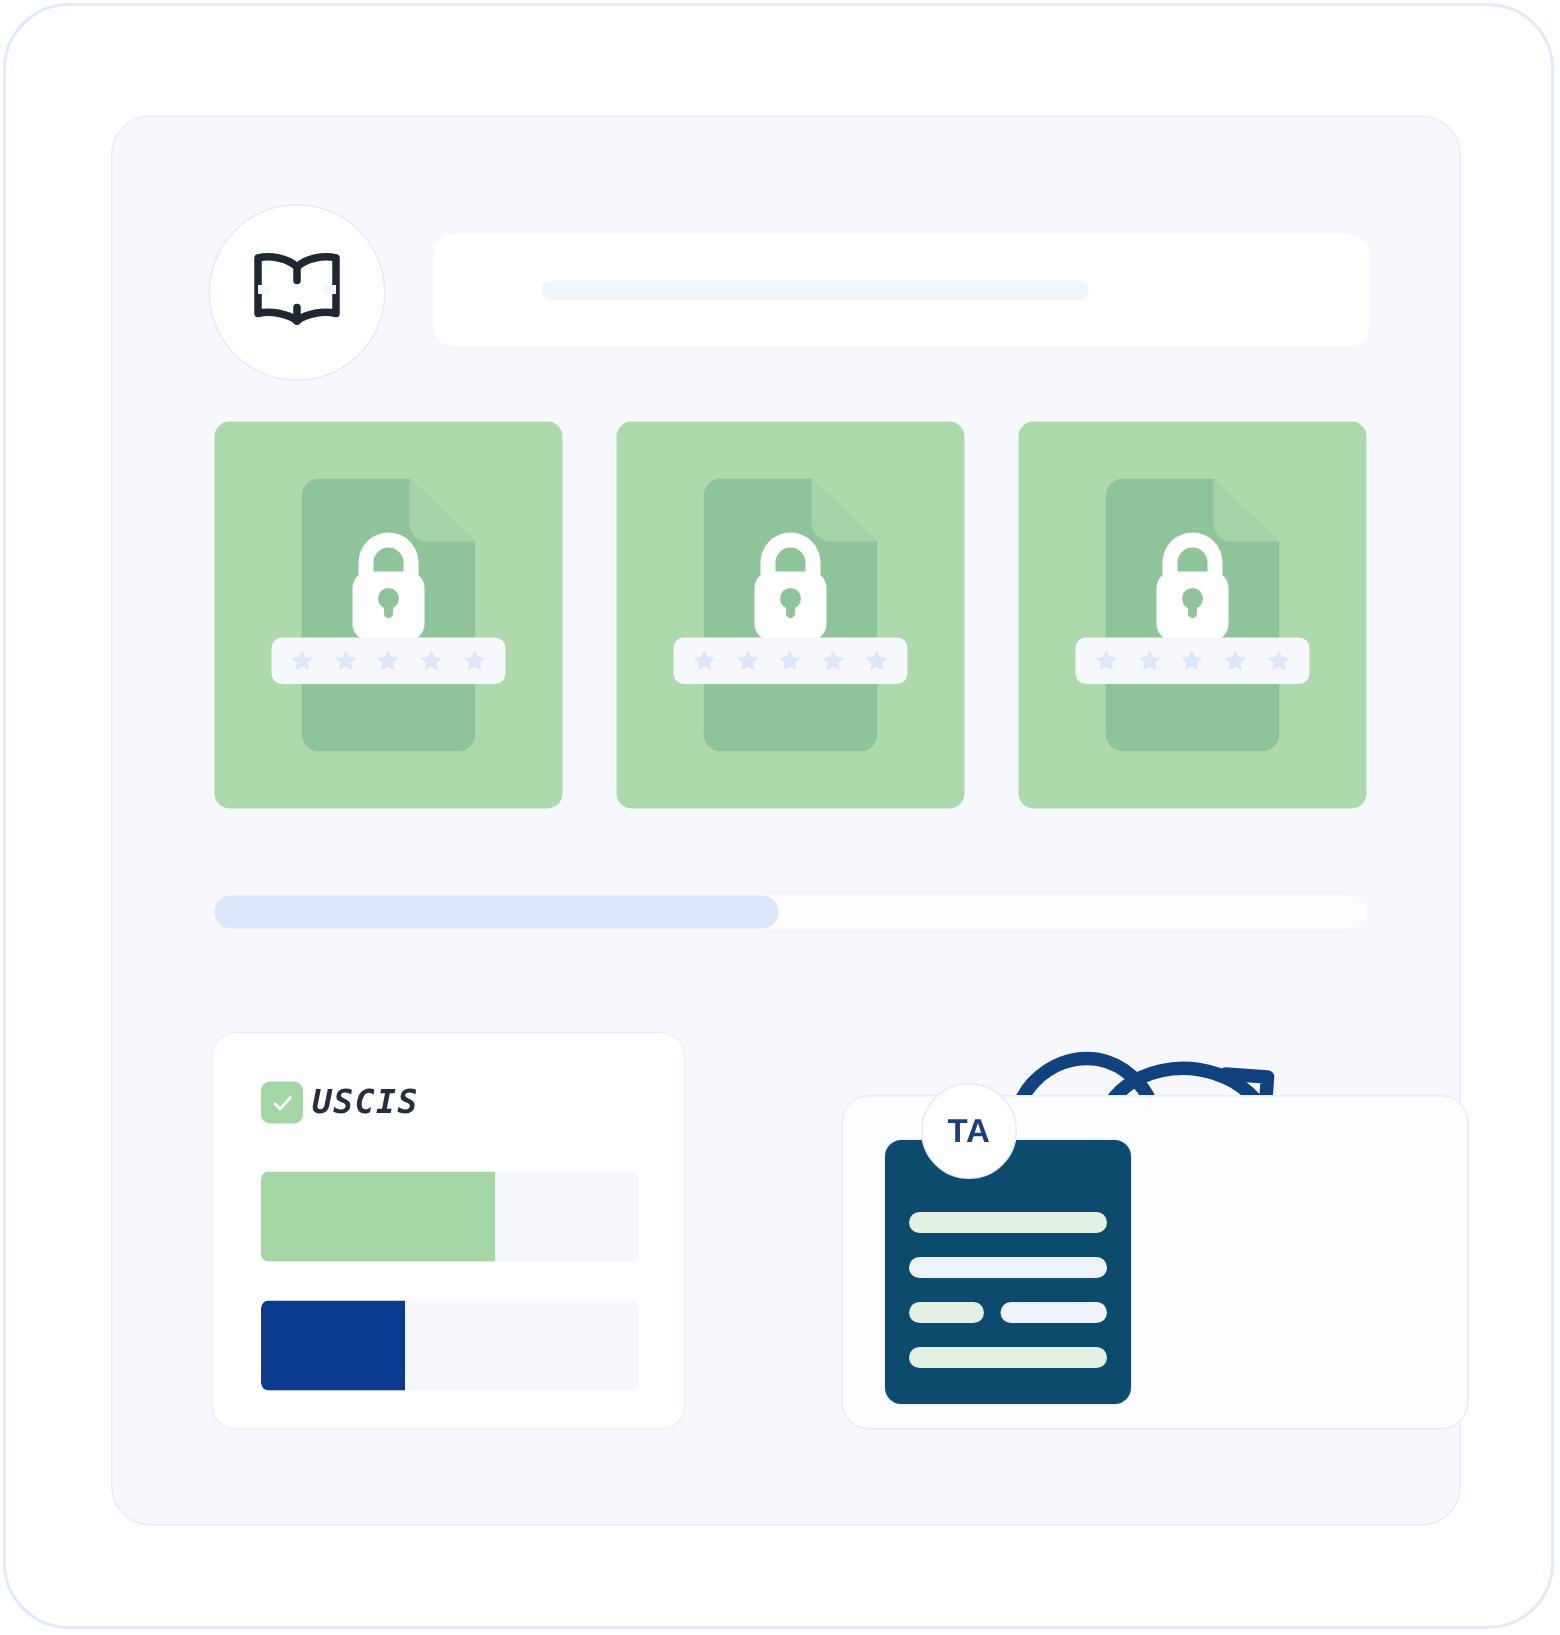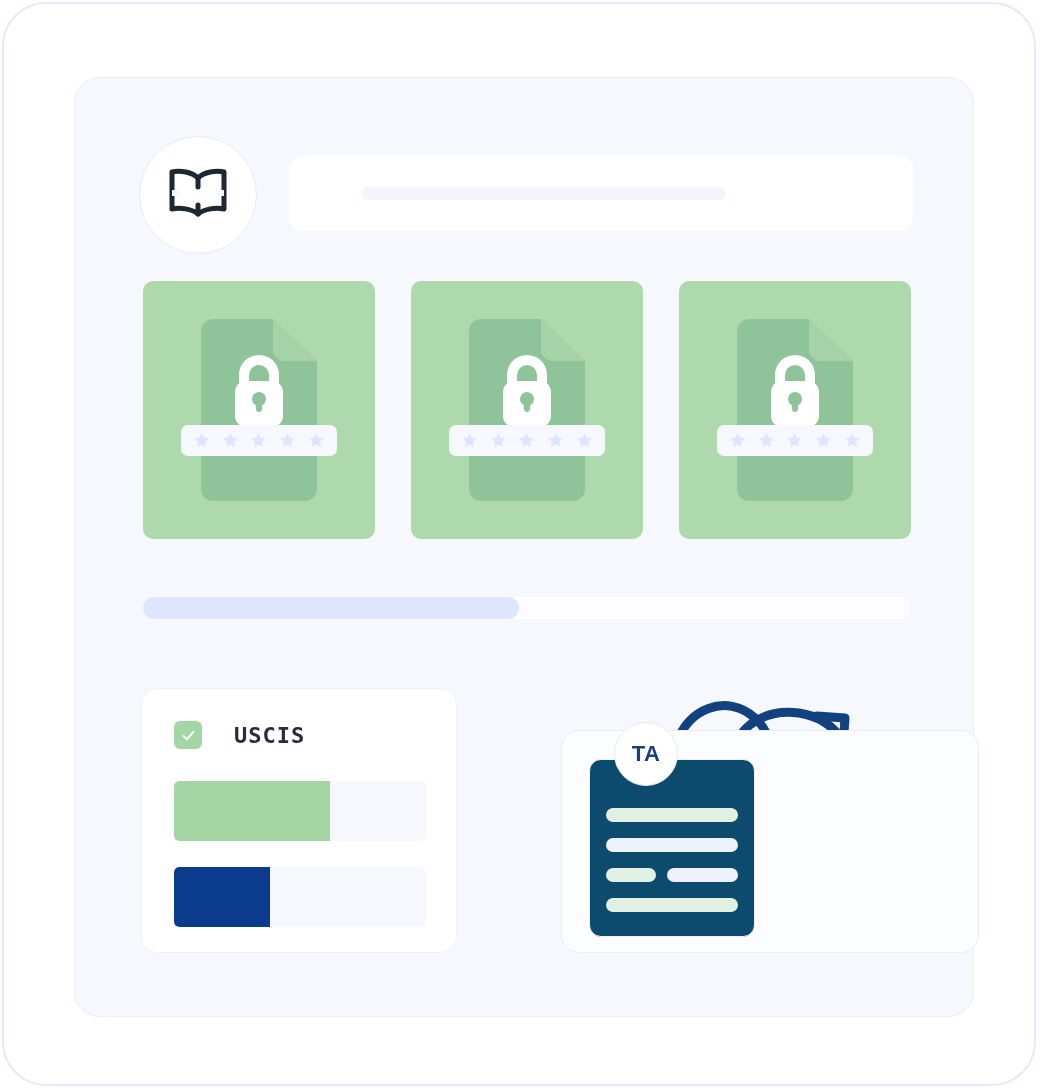--- a/index.html
+++ b/index.html
@@ -158,21 +158,22 @@
     background: #ffffff;
     border: 1px solid #edf1fb;
     border-radius: 16px;
   }
   .uscis-head {
     position: absolute;
     left: 32px;
     top: 32px;
     display: flex;
     align-items: center;
-    gap: 32px;
+    gap: 6px;
+    font-style: italic;
   }
   .checkbox-green {
     width: 28px;
     height: 28px;
     border-radius: 6px;
     background: #a4d5a4;
     display: flex;
     align-items: center;
     justify-content: center;
     flex: none;

